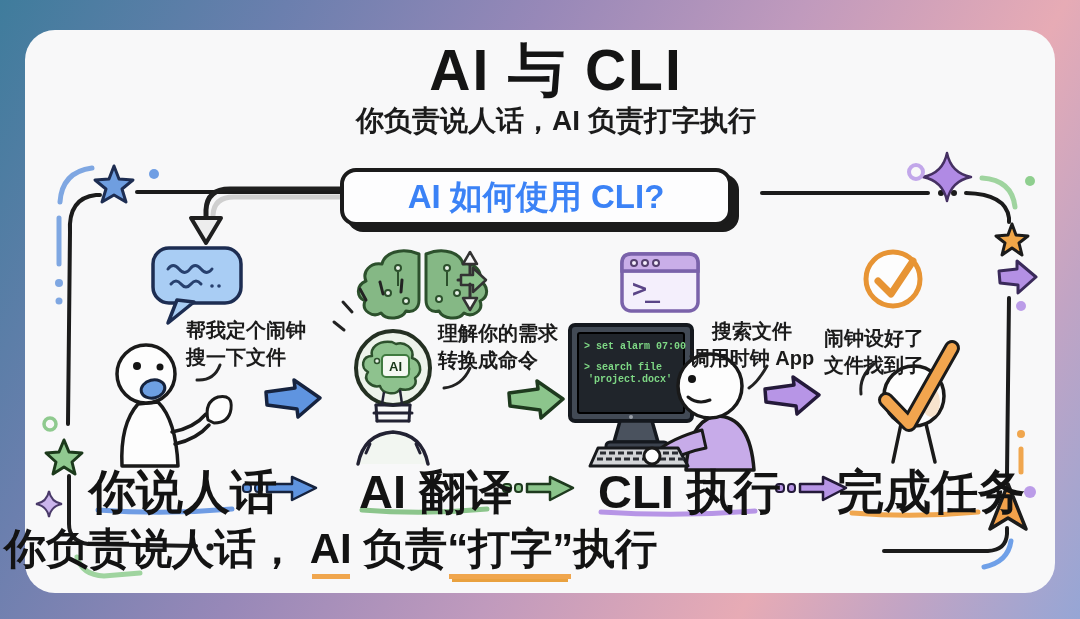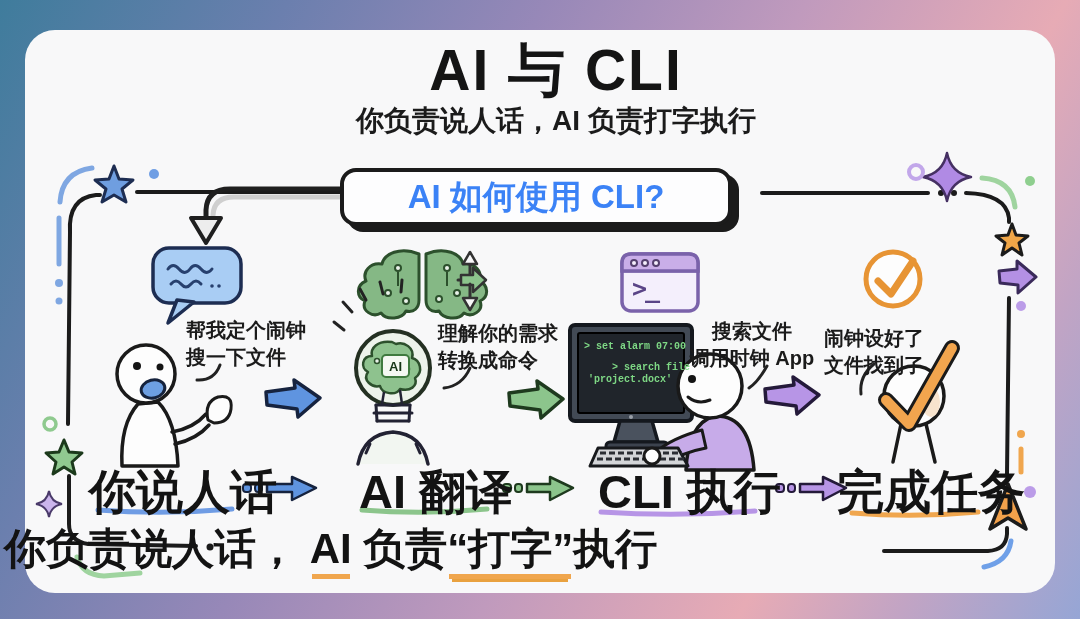--- a/index.html
+++ b/index.html
@@ -10,21 +10,21 @@
   .decor{position:absolute;left:0;top:0;z-index:2;}
   .title{position:absolute;top:33px;left:0;width:100%;text-align:center;font-size:57px;font-weight:900;color:#141414;letter-spacing:2px;z-index:3;}
   .subtitle{position:absolute;top:102px;left:0;width:100%;text-align:center;font-size:28px;font-weight:700;color:#1b1b1b;z-index:3;}
   .banner{position:absolute;left:340px;top:168px;width:384px;height:50px;background:#fdfdfe;border:4px solid #1b1b1b;border-radius:16px;
     box-shadow:7px 6px 0 #1b1b1b;display:flex;align-items:center;justify-content:center;font-size:33px;font-weight:800;color:#3b82f6;z-index:3;}
   .anno{position:absolute;font-size:20px;font-weight:700;color:#1b1b1b;line-height:27px;z-index:3;}
   .anno.c{text-align:center;}
   .step-label{position:absolute;top:461px;font-size:47px;font-weight:900;color:#131313;text-align:center;white-space:nowrap;z-index:3;}
   .term{position:absolute;left:584px;top:341px;width:102px;font-family:Liberation Mono, monospace;
     font-size:10px;font-weight:700;color:#7ed885;line-height:12px;z-index:3;white-space:nowrap;}
-  .term .l2{margin-top:9px;margin-left:28px;}
+  .term .l2{margin-top:9px;}
   .term .l3{padding-left:4px;}
   .prompt{position:absolute;left:632px;top:274px;font-family:"DejaVu Sans Mono","Liberation Mono",monospace;
     font-size:25px;font-weight:900;color:#5a4487;letter-spacing:-2px;z-index:3;}
   .ai-badge{position:absolute;left:381px;top:354px;width:25px;height:20px;background:#f4f8f2;border:2.5px solid #3f7a3f;border-radius:5px;
     font-size:13px;font-weight:800;color:#163516;display:flex;align-items:center;justify-content:center;z-index:3;}
   .footer{position:absolute;top:521px;left:4px;width:100%;font-size:42px;font-weight:900;color:#131313;z-index:3;white-space:pre;}
   .footer .u1{box-shadow:0 7px 0 -2px #f0a64e;padding-bottom:2px;}
   .footer .u2{box-shadow:0 7px 0 -2px #f0a64e,0 13px 0 -5px #e9a13f;padding-bottom:2px;}
 </style>
 </head>

